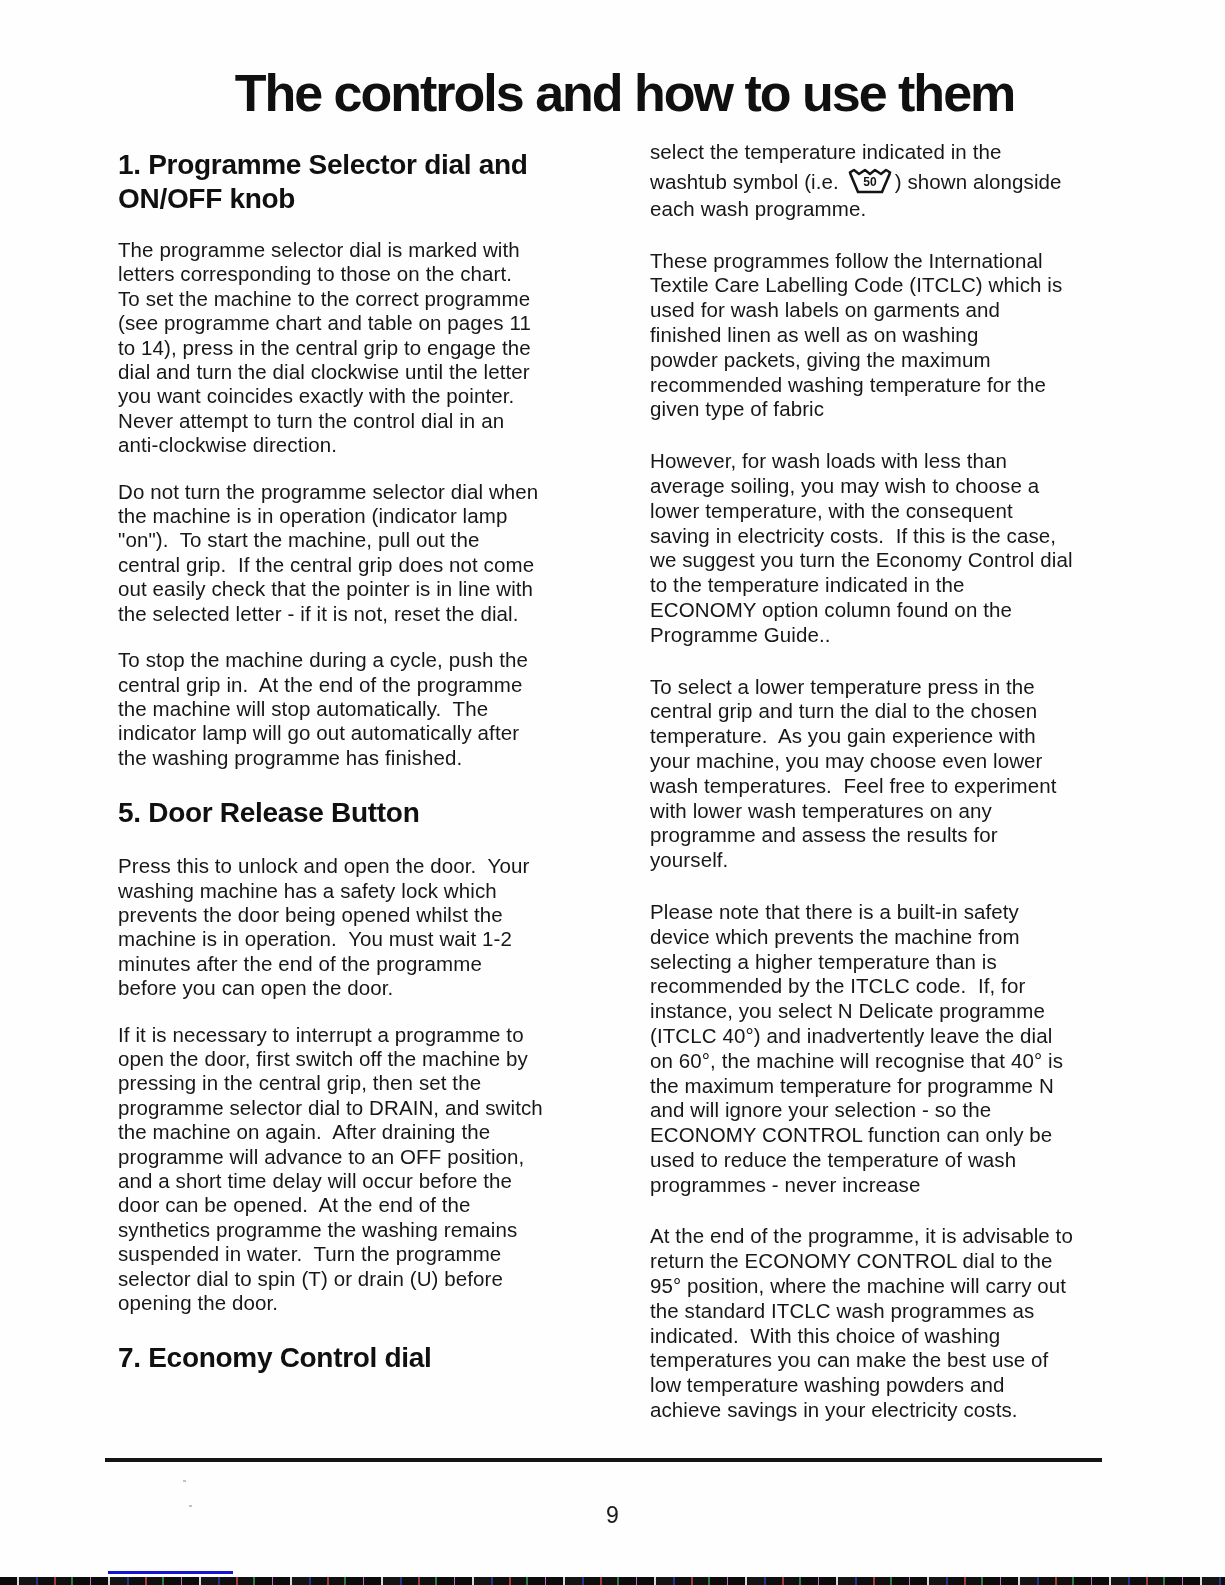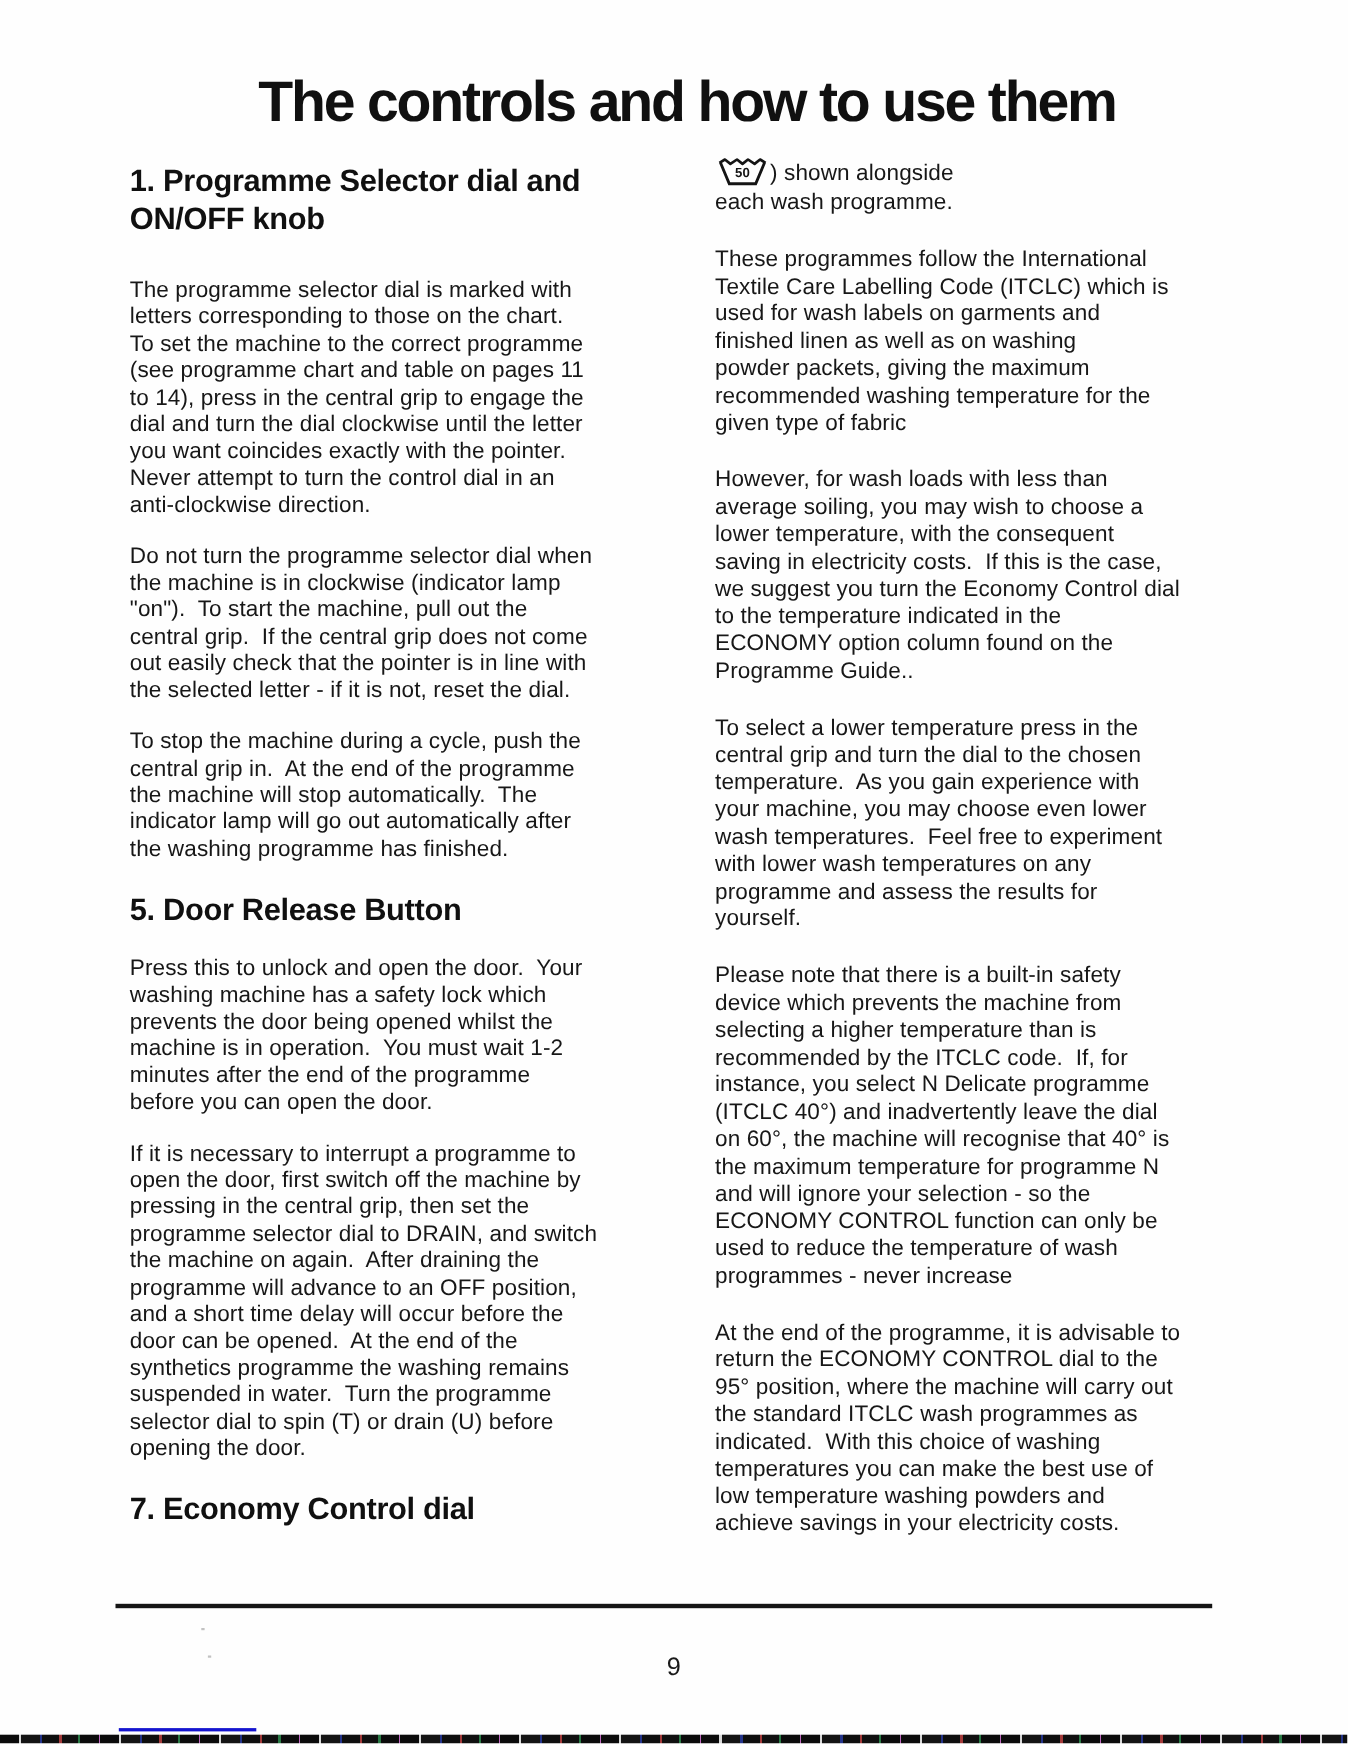--- a/index.html
+++ b/index.html
@@ -19,21 +19,21 @@
   .col-right{left:650px;top:140px;}
   .col p{
     margin:0 0 22px 0;font-size:20.5px;line-height:24.4px;
     white-space:pre-wrap;color:#171717;letter-spacing:0.1px;
   }
   .col-right p{margin-bottom:27px;line-height:24.8px;}
   .col h2{
     margin:26px 0 24px 0;font-size:28px;line-height:34px;font-weight:700;
     letter-spacing:-0.3px;color:#101010;white-space:pre-wrap;
   }
-  .col h2.first{margin-top:0;margin-bottom:36px;}
+  .col h2.first{margin-top:0;margin-bottom:22px;}
   .washtub{display:inline-block;vertical-align:-8px;margin:0 2px;}
   .footer-rule{position:absolute;left:105px;top:1458px;width:997px;height:4px;background:#151515;}
   .page-number{position:absolute;left:0;top:1502px;width:1225px;text-align:center;
     font-size:23px;color:#1a1a1a;}
   .blue-mark{position:absolute;left:108px;top:1571px;width:125px;height:3px;background:#1515cf;}
   .scan-strip{
     position:absolute;left:0;top:1577px;width:1225px;height:8px;
     background:repeating-linear-gradient(90deg,
       #0b0b0b 0 17px,#d8d8d8 17px 19px,#141414 19px 36px,#24348a 36px 38px,
       #0e0e0e 38px 54px,#a33a3a 54px 56px,#101010 56px 71px,#2a7a46 71px 73px,
@@ -54,21 +54,21 @@
     <p>The programme selector dial is marked with
 letters corresponding to those on the chart.
 To set the machine to the correct programme
 (see programme chart and table on pages 11
 to 14), press in the central grip to engage the
 dial and turn the dial clockwise until the letter
 you want coincides exactly with the pointer.
 Never attempt to turn the control dial in an
 anti-clockwise direction.</p>
     <p>Do not turn the programme selector dial when
-the machine is in clockwise (indicator lamp
+the machine is in operation (indicator lamp
 "on").  To start the machine, pull out the
 central grip.  If the central grip does not come
 out easily check that the pointer is in line with
 the selected letter - if it is not, reset the dial.</p>
     <p>To stop the machine during a cycle, push the
 central grip in.  At the end of the programme
 the machine will stop automatically.  The
 indicator lamp will go out automatically after
 the washing programme has finished.</p>
     <h2>5. Door Release Button</h2>
@@ -87,21 +87,22 @@
 and a short time delay will occur before the
 door can be opened.  At the end of the
 synthetics programme the washing remains
 suspended in water.  Turn the programme
 selector dial to spin (T) or drain (U) before
 opening the door.</p>
     <h2>7. Economy Control dial</h2>
   </div>
 
   <div class="col col-right">
-    <p><svg class="washtub" width="46" height="32" viewBox="0 0 46 32">
+    <p><span>select the temperature indicated in the
+washtub symbol (i.e. </span><svg class="washtub" width="46" height="32" viewBox="0 0 46 32">
           <path d="M3 8 L11 27 L35 27 L43 8" fill="none" stroke="#141414" stroke-width="2.6" stroke-linejoin="miter"></path>
           <path d="M2 8 L7 5 L12 9 L18 5 L23 9 L28 5 L34 9 L39 5 L44 8" fill="none" stroke="#141414" stroke-width="2.4" stroke-linejoin="round"></path>
           <text x="23" y="21" text-anchor="middle" font-size="12" font-weight="bold" font-family="Liberation Sans, DejaVu Sans, sans-serif" fill="#141414">50</text>
         </svg><span>) shown alongside
 each wash programme.</span></p>
     <p>These programmes follow the International
 Textile Care Labelling Code (ITCLC) which is
 used for wash labels on garments and
 finished linen as well as on washing
 powder packets, giving the maximum

